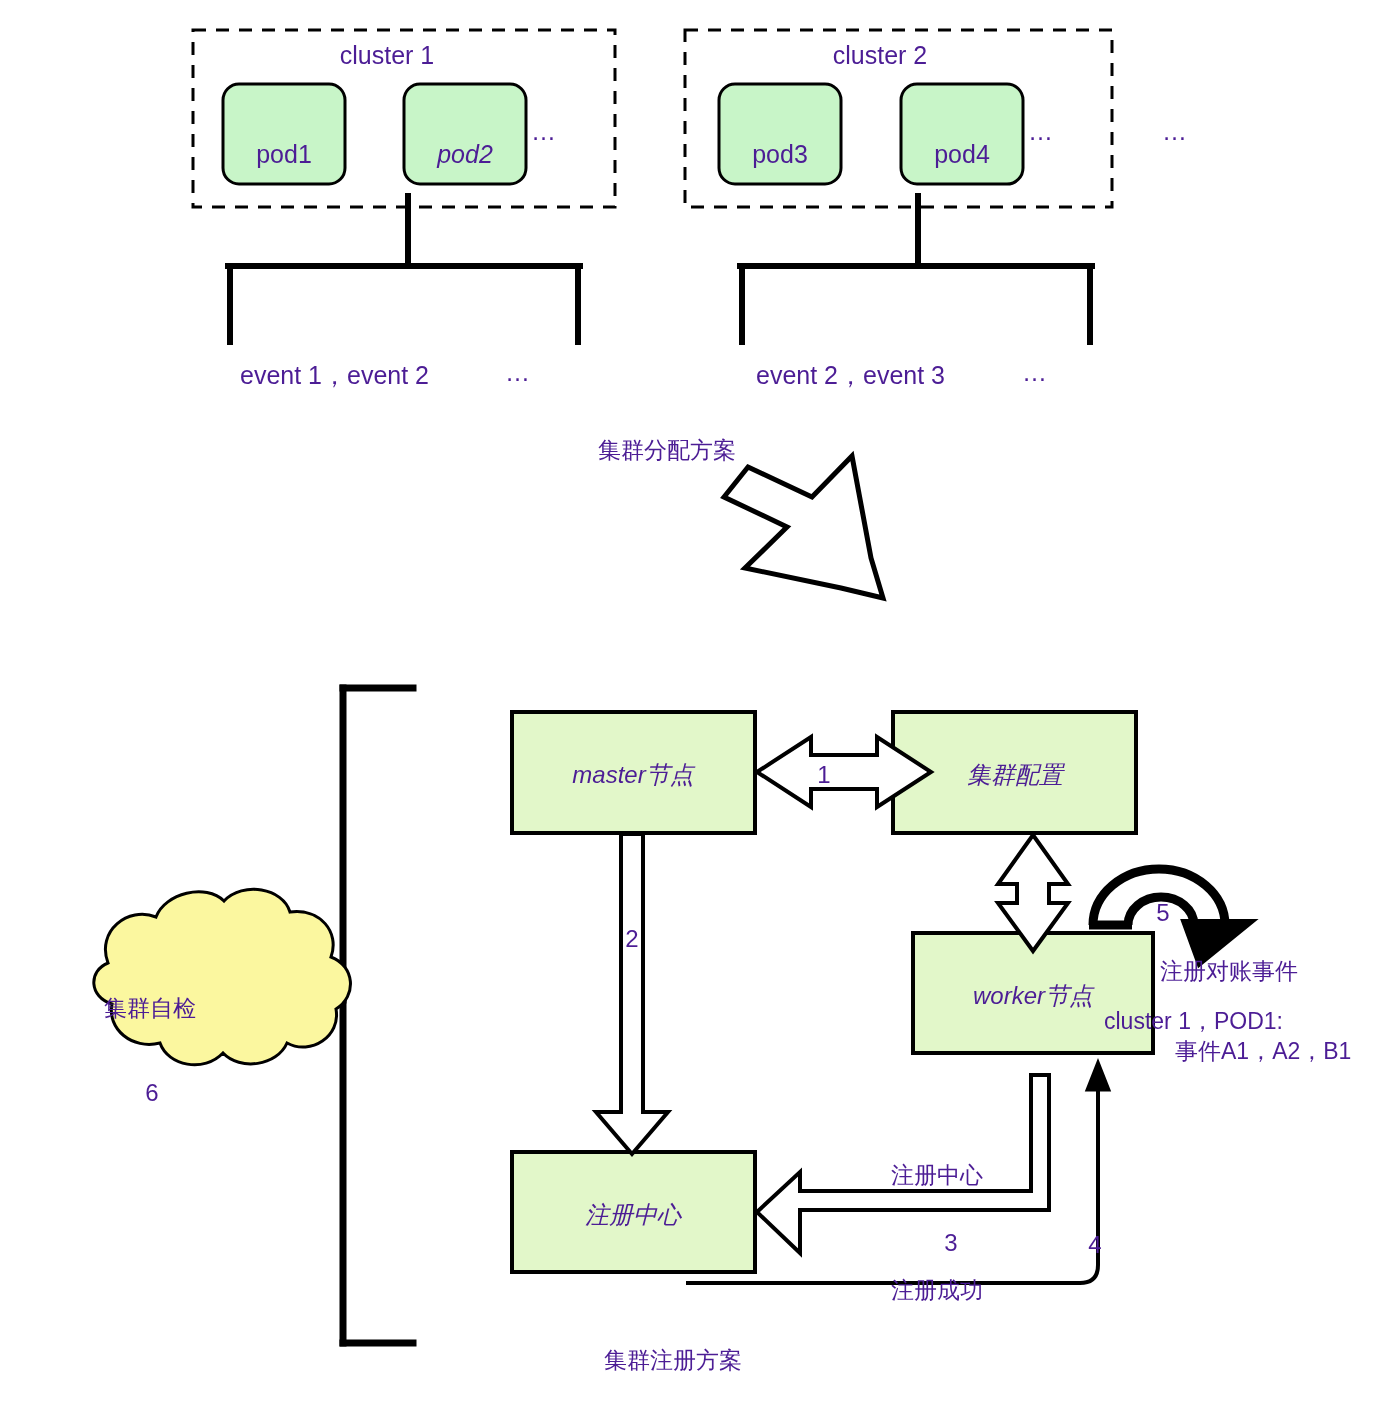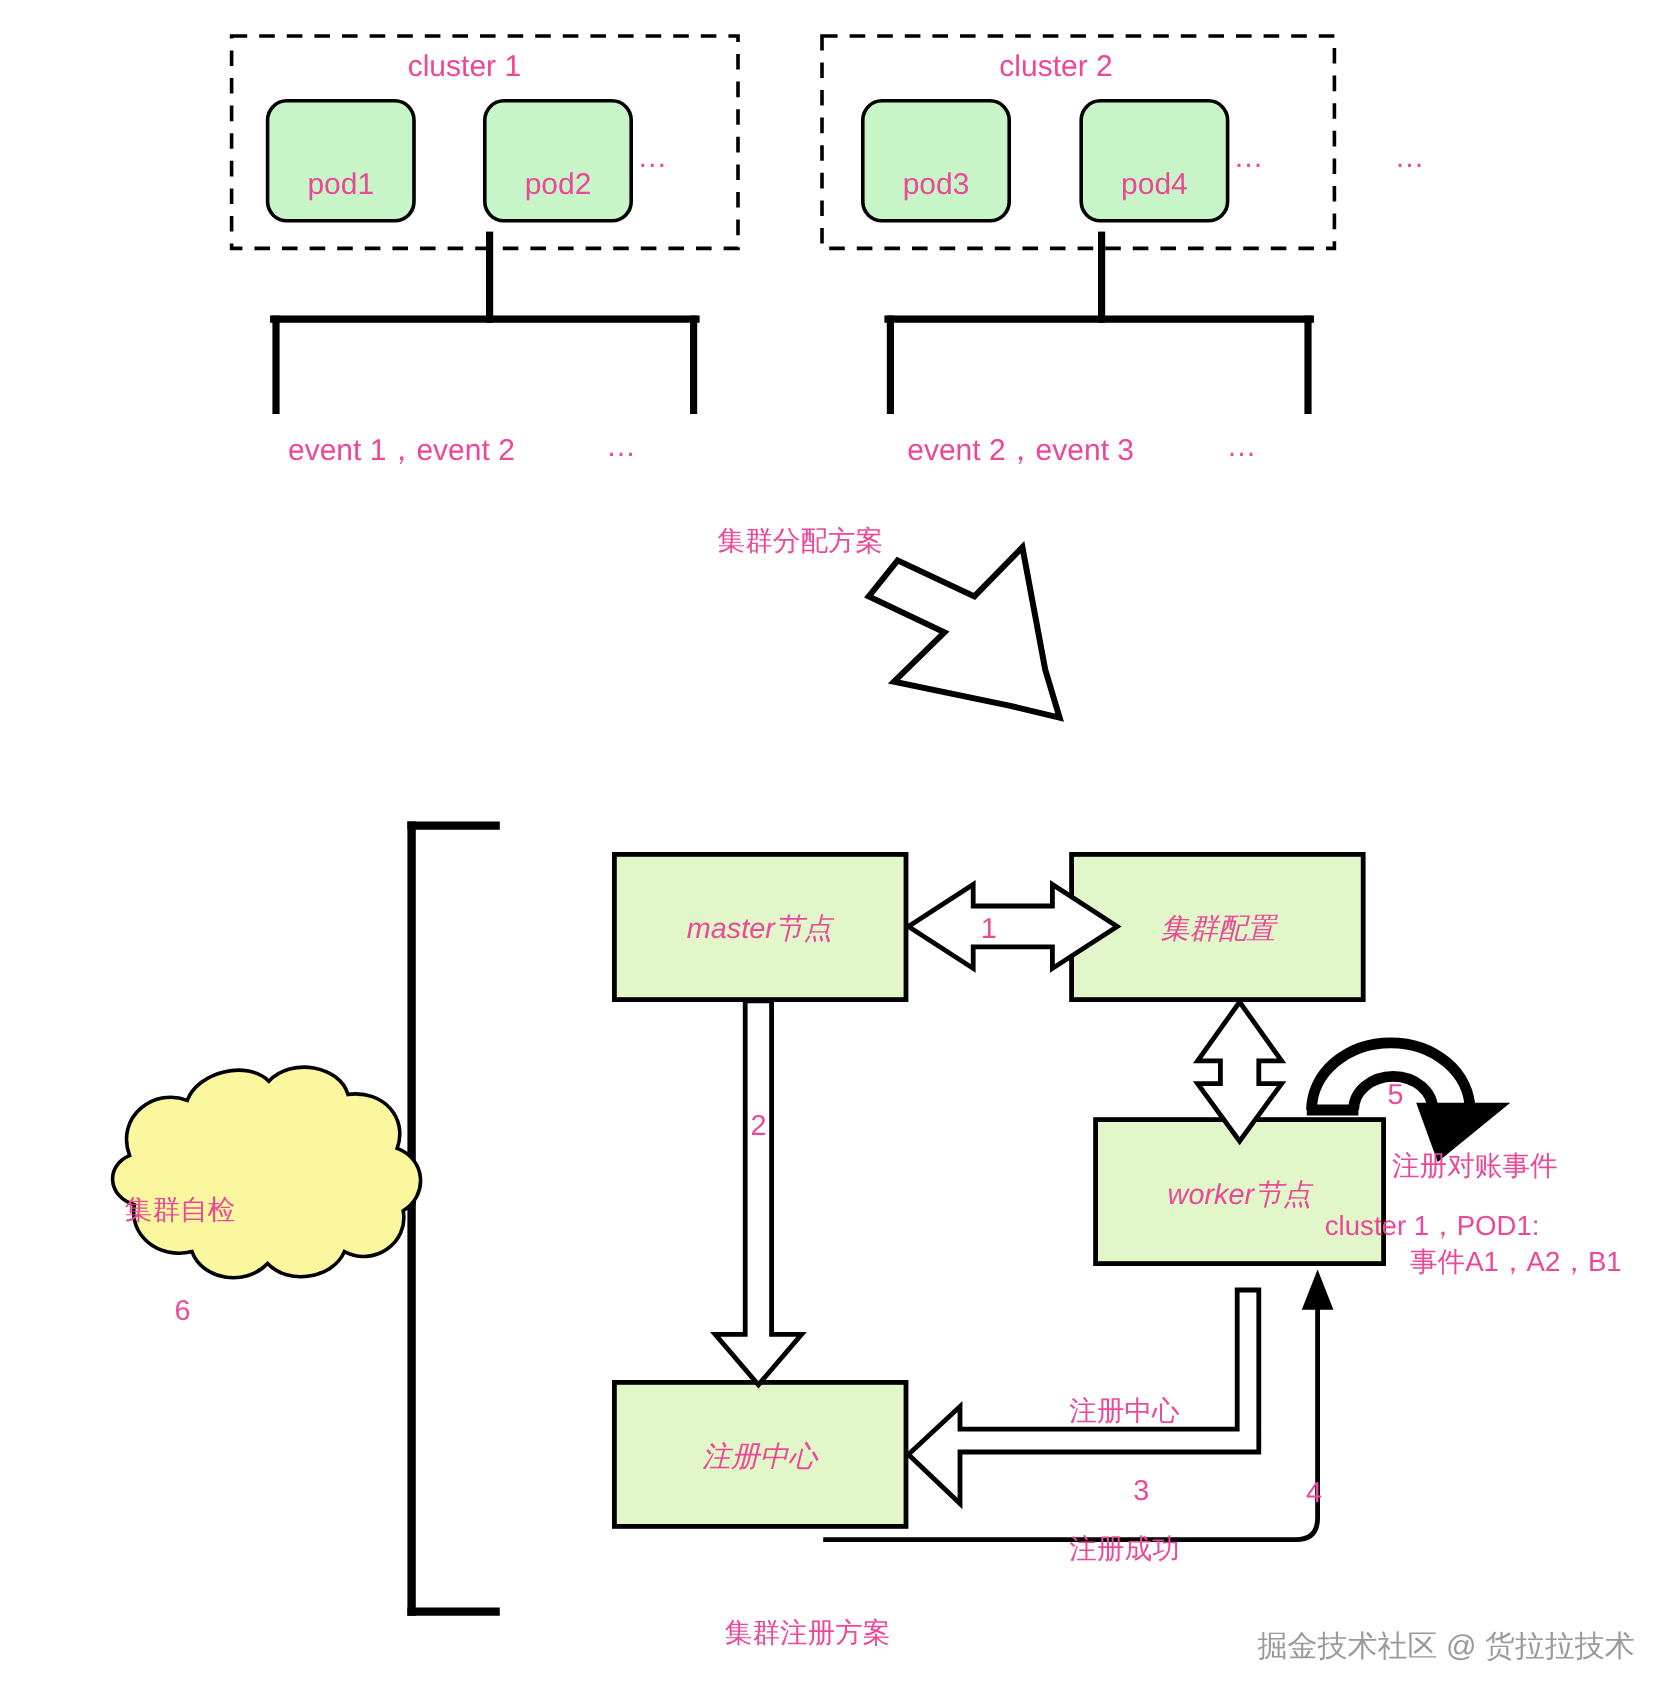--- a/index.html
+++ b/index.html
@@ -19,21 +19,21 @@
   }
   svg.layer {
     position: absolute;
     left: 0;
     top: 0;
     width: 1396px;
     height: 1422px;
   }
   .txt {
     position: absolute;
-    color: #ec4899;
+    color: #4c1d95;
     white-space: pre;
     line-height: 1.25;
   }
   .t-cluster   { font-size: 25px; }
   .t-pod       { font-size: 25px; margin-top: 19px; }
   .t-ell       { font-size: 25px; letter-spacing: 1px; }
   .t-event     { font-size: 25px; }
   .t-cnlabel   { font-size: 23px; }
   .t-box       { font-size: 24px; font-style: italic; }
   .t-num       { font-size: 24px; }
@@ -123,21 +123,21 @@
              C 204 1073, 168 1066, 160 1043
              C 132 1050, 107 1029, 112 1004
              C 89 997, 88 971, 108 963 Z" fill="#fbf79f" stroke="#000" stroke-width="3"></path>
 
   </svg>
 
   <div class="txt t-cluster center" style="left:387px; top:40px;">cluster 1</div>
   <div class="txt t-cluster center" style="left:880px; top:40px;">cluster 2</div>
 
   <div class="txt t-pod center" style="left:284px; top:120px;">pod1</div>
-  <div class="txt t-pod center" style="left:465px; top:120px;">pod2</div>
+  <div class="txt t-pod center" style="left:465px; top:120px;font-style:italic;">pod2</div>
   <div class="txt t-pod center" style="left:780px; top:120px;">pod3</div>
   <div class="txt t-pod center" style="left:962px; top:120px;">pod4</div>
 
   <div class="txt t-ell" style="left:531px; top:116px;">…</div>
   <div class="txt t-ell" style="left:1028px; top:116px;">…</div>
   <div class="txt t-ell" style="left:1162px; top:116px;">…</div>
 
   <div class="txt t-event" style="left:240px; top:360px;">event 1，event 2</div>
   <div class="txt t-ell" style="left:505px; top:357px;">…</div>
   <div class="txt t-event" style="left:756px; top:360px;">event 2，event 3</div>
@@ -160,15 +160,14 @@
 
   <div class="txt t-cnlabel center" style="left:937px; top:1161px;">注册中心</div>
   <div class="txt t-cnlabel center" style="left:937px; top:1276px;">注册成功</div>
 
   <div class="txt t-side" style="left:1160px; top:957px;">注册对账事件</div>
   <div class="txt t-side" style="left:1104px; top:1007px;">cluster 1，POD1:</div>
   <div class="txt t-side" style="left:1175px; top:1037px;">事件A1，A2，B1</div>
 
   <div class="txt t-caption" style="left:604px; top:1346px;">集群注册方案</div>
 
-  <div class="txt t-wm" style="left:1048px; top:1357px;">掘金技术社区 @ 货拉拉技术</div>
 
 </div>
 
 </body></html>

